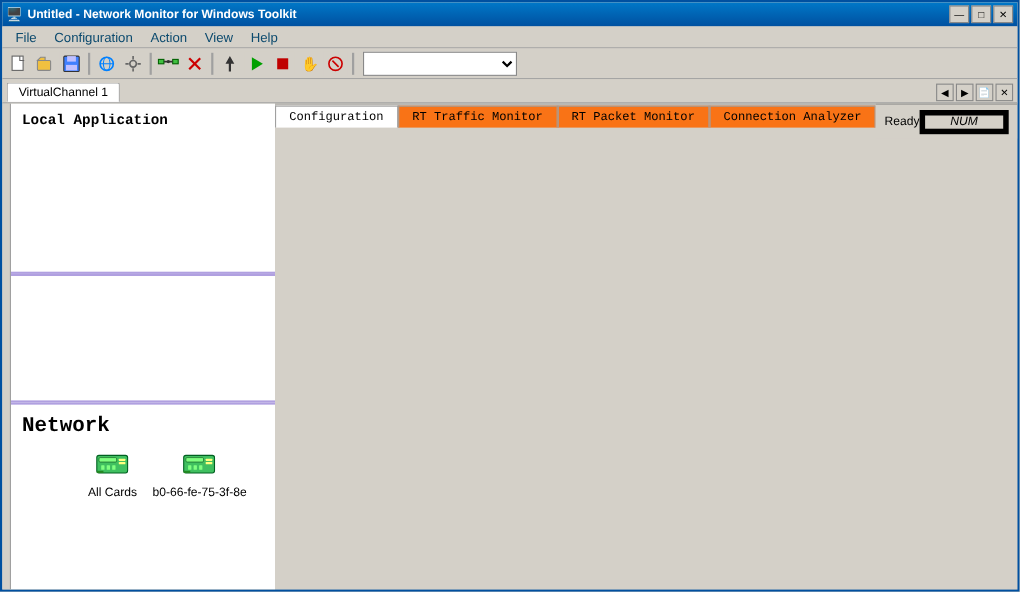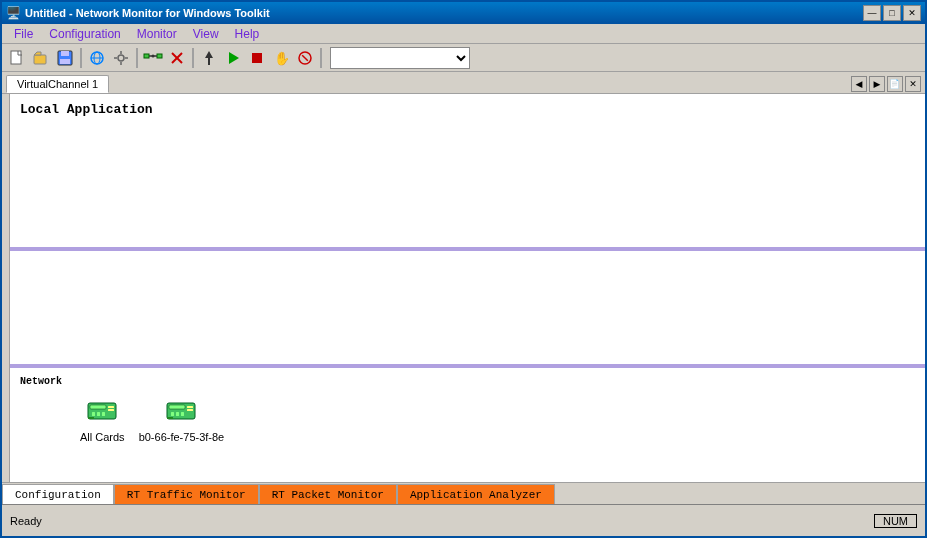--- a/index.html
+++ b/index.html
@@ -57,21 +57,21 @@
       background: #d4d0c8;
       height: 20px;
       align-items: center;
       padding: 0 4px;
       border-bottom: 1px solid #a0a0a0;
     }
     .menu-item {
       padding: 18px 8px;
       font-size: 12px;
       cursor: pointer;
-      color: #6d28d9;
+      color: #0c4a6e;
     }
 
     
     #toolbar {
       display: flex;
       align-items: center;
       background: #d4d0c8;
       height: 28px;
       padding: 2px 4px;
       border-bottom: 1px solid #a0a0a0;
@@ -175,21 +175,21 @@
     }
 
     
     #network-section {
       padding: 8px 10px;
       background: white;
       flex: 1;
     }
     #network-label {
       font-family: 'Courier New', monospace;
-      font-size: 10px;
+      font-size: 19px;
       font-weight: bold;
       color: #000;
       margin-bottom: 8px;
     }
     #network-icons {
       display: flex;
       gap: 14px;
       padding-left: 60px;
     }
     .network-icon-item {
@@ -240,24 +240,25 @@
       display: flex;
       align-items: center;
       justify-content: space-between;
       background: #d4d0c8;
       height: 32px;
       padding: 0 8px;
       border-top: 1px solid #808080;
       font-size: 11px;
     }
     #status-right {
-      border: 1px solid #000000;
-      padding: 0 8px;
-      background: #d4d0c8;
-      font-size: 11px;
+      border: 5px solid #000000;
+      padding: 0 23px;
+      background: #d4d0c8;
+      font-size: 11px;
+      font-style: italic;
     }
 
     
     #content-wrapper {
       display: flex;
       flex: 1;
       overflow: hidden;
     }
     #left-bar {
       width: 8px;
@@ -278,21 +279,20 @@
       width: 927px;
       height: 538px;
       display: flex;
       flex-direction: column;
       border: 2px solid #0050a0;
       overflow: hidden;
     }
 
     #inner-area {
       display: flex;
-      flex-direction: column;
       flex: 1;
       overflow: hidden;
     }
   </style>
 </head>
 <body>
 
 <div id="app-window">
 
   <div id="title-bar">
@@ -303,21 +303,21 @@
     <div id="title-controls">
       <div class="title-btn">—</div>
       <div class="title-btn">□</div>
       <div class="title-btn close-btn">✕</div>
     </div>
   </div>
 
   <div id="menu-bar">
     <span class="menu-item">File</span>
     <span class="menu-item">Configuration</span>
-    <span class="menu-item">Monitor</span>
+    <span class="menu-item">Action</span>
     <span class="menu-item">View</span>
     <span class="menu-item">Help</span>
   </div>
 
   <div id="toolbar">
 
     <div class="toolbar-btn" title="New">
       <svg width="16" height="16" viewBox="0 0 16 16">
           <rect x="2" y="1" width="10" height="13" fill="white" stroke="#666" stroke-width="1"></rect>
           <polyline points="9,1 9,5 13,5" fill="none" stroke="#666" stroke-width="1"></polyline>
@@ -464,21 +464,21 @@
           </div>
         </div>
 
       </div>
     </div>
 
     <div id="bottom-tabs">
       <div class="bottom-tab active">Configuration</div>
       <div class="bottom-tab">RT Traffic Monitor</div>
       <div class="bottom-tab">RT Packet Monitor</div>
-      <div class="bottom-tab">Application Analyzer</div>
+      <div class="bottom-tab">Connection Analyzer</div>
     </div>
 
     <div id="status-bar">
       <span>Ready</span>
       <span id="status-right">NUM</span>
     </div>
   </div>
 </div>
 
 </body></html>

